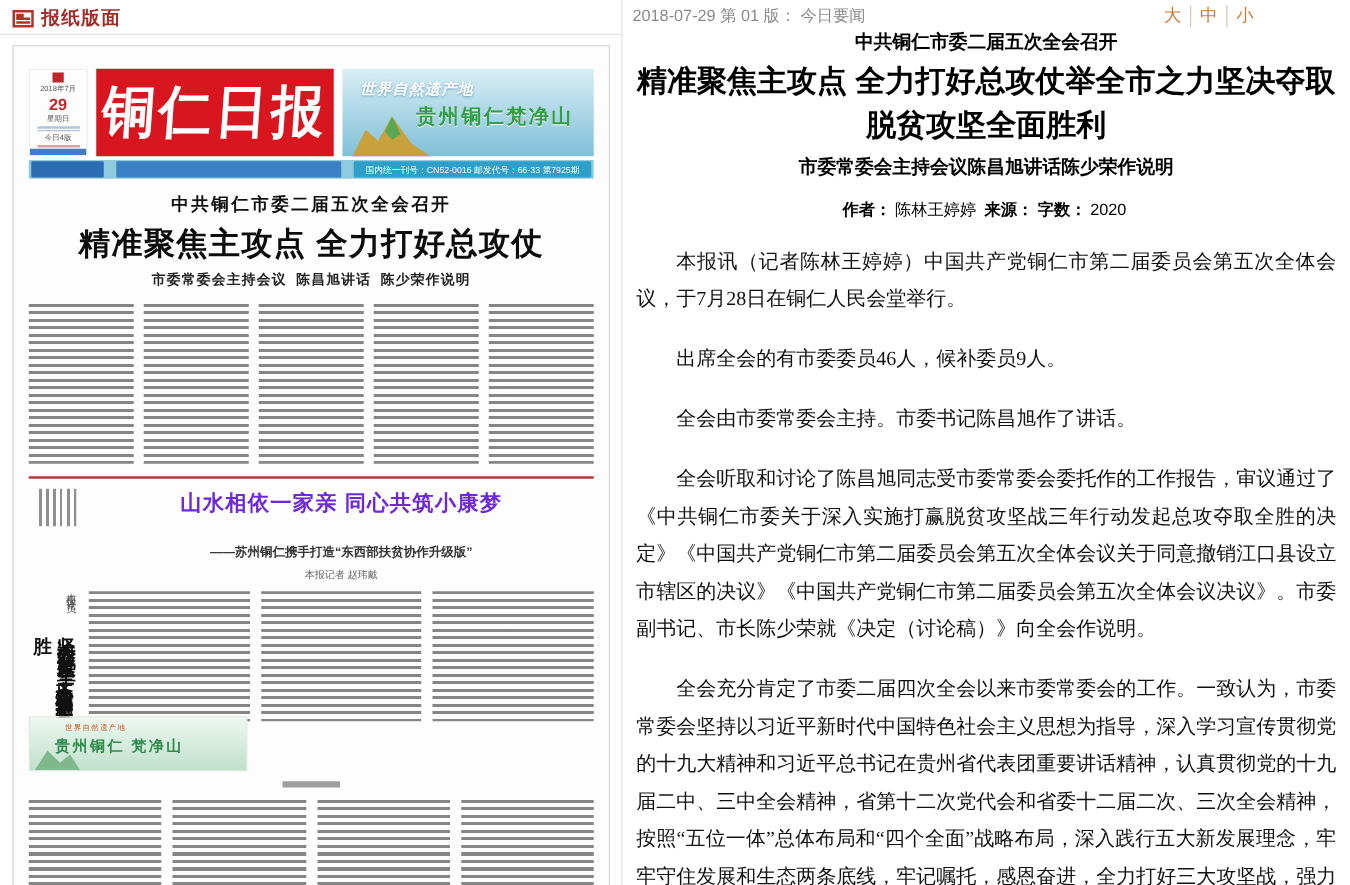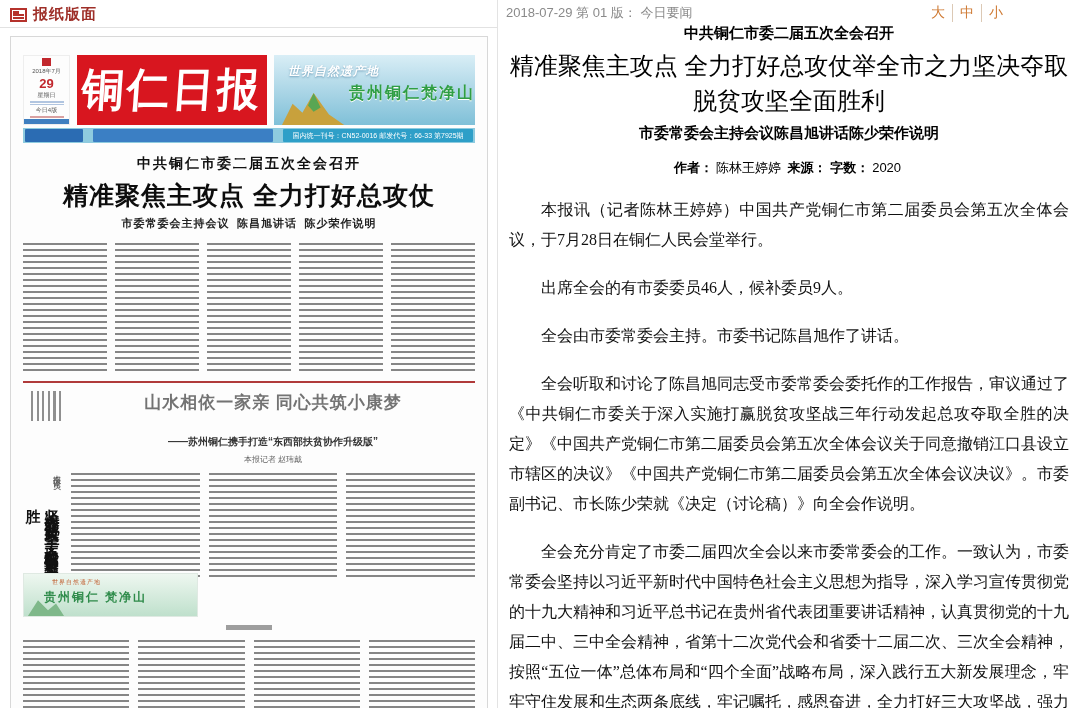--- a/index.html
+++ b/index.html
@@ -30,21 +30,21 @@
   .tiny-bar.red { background:#d08a8a; }
   .date-foot { width:45px; height:7px; background:#3f7fc0; margin-top:auto; }
   .mast-red { flex:0 0 190px; height:70px; background:#d8161f; color:#fff; display:flex;
               align-items:center; justify-content:center; }
   .mast-red span { font-size:42px; font-weight:900; letter-spacing:3px; transform:skewX(-4deg) scaleY(1.08);
                    font-family:"Liberation Serif", serif; }
   .mast-sky { flex:1; height:70px; background:linear-gradient(180deg,#d9eef6 0%,#a8d4e5 55%,#7fc0d8 100%);
               position:relative; overflow:hidden; }
   .mast-sky .sky1 { position:absolute; left:14px; top:8px; color:#fff; font-weight:700; font-size:12px;
                     font-style:italic; text-shadow:0 1px 2px rgba(40,100,140,.55); letter-spacing:1px; }
-  .mast-sky .sky2 { position:absolute; right:0; top:28px; color:#2f9e44; font-weight:900; font-size:16px;
+  .mast-sky .sky2 { position:absolute; right:16px; top:28px; color:#2f9e44; font-weight:900; font-size:16px;
                     font-family:"Liberation Serif", serif; letter-spacing:2px; text-shadow:0 1px 0 #fff; }
   .mountain { position:absolute; left:6px; bottom:-4px; width:70px; height:36px;
               background:#c8a13c; clip-path:polygon(0 100%,18% 30%,32% 55%,48% 0,70% 60%,100% 100%); }
   .mountain::after { content:""; position:absolute; inset:0; background:#5aa653;
                      clip-path:polygon(40% 35%,48% 0,58% 40%,48% 52%); }
 
   .info-strip { margin-top:3px; height:15px; background:#8ecbdf; display:flex; align-items:center; gap:10px; padding:0 2px; }
   .chip { height:13px; border-radius:1px; }
   .chip.c1 { width:58px; background:#2b6cb3; }
   .chip.c2 { width:180px; background:#3b7fc4; }
@@ -69,21 +69,21 @@
   
   .sec2 { display:flex; margin-top:8px; height:172px; gap:10px; }
   .rail { writing-mode:vertical-rl; height:172px; display:flex; gap:7px; }
   .rail .rail-col { height:168px; }
   .rail .sim-col { width:30px; height:168px; }
   .rail-byline { font-size:8px; color:#555; letter-spacing:2px; padding-top:40px; }
   .rail-h1 { font-size:15px; font-weight:900; letter-spacing:3px; color:#111; }
   .rail-h2 { font-size:14px; font-weight:900; letter-spacing:2px; color:#111; }
 
   .story2 { flex:1; text-align:center; }
-  .story2-title { font-size:17px; font-weight:900; letter-spacing:1px; color:#737373; }
+  .story2-title { font-size:17px; font-weight:900; letter-spacing:1px; color:#6d28d9; }
   .story2-sub { font-size:10px; font-weight:700; margin-top:21px; color:#333; }
   .story2-byline { font-size:8px; color:#666; margin-top:5px; }
   .story2-cols { display:flex; gap:9px; margin-top:8px; height:104px; }
   .story2-cols .col { flex:1; }
 
   
   .sec3 { margin-top:10px; }
   .sec3-head { display:flex; align-items:center; gap:31px; }
   .thumb { width:175px; height:44px; background:linear-gradient(180deg,#eef7f0,#bfe0cc); border:1px solid #dfe9e2;
            position:relative; overflow:hidden; flex:0 0 175px; }
@@ -100,21 +100,21 @@
   
   #right-panel { position:absolute; left:498px; top:0; width:582px; height:708px; padding:4px 8px 0 8px; }
   .toolbar { display:flex; justify-content:space-between; align-items:flex-start; }
   .tb-date { color:#8a8a8a; font-size:13px; }
   .tb-sizes { display:flex; align-items:center; color:#cf7a33; font-size:14px; margin-right:62px; }
   .tb-size { cursor:pointer; padding:0 7px; }
   .tb-size + .tb-size { border-left:1px solid #dcc9b5; }
 
   .article { width:560px; margin:2px auto 0; }
   .a-kicker { text-align:center; font-size:15px; font-weight:700; color:#000; }
-  .a-title { text-align:center; font-size:24px; font-weight:400; line-height:35px; margin-top:5px; color:#000; }
+  .a-title { text-align:center; font-size:24px; font-weight:700; line-height:35px; margin-top:5px; color:#000; }
   .a-sub { text-align:center; font-size:15px; font-weight:700; margin-top:6px; color:#000; }
   .a-meta { text-align:center; font-size:13px; margin-top:16px; color:#000; }
   .a-meta b { font-weight:700; }
   .a-meta span { margin:0 3px; }
   .a-body { margin-top:10px; font-family:"Liberation Serif", serif; }
   .a-body p { font-size:16px; line-height:30px; text-indent:2em; text-align:justify; margin:18px 0; color:#111; }
 </style>
 </head>
 <body>
 

